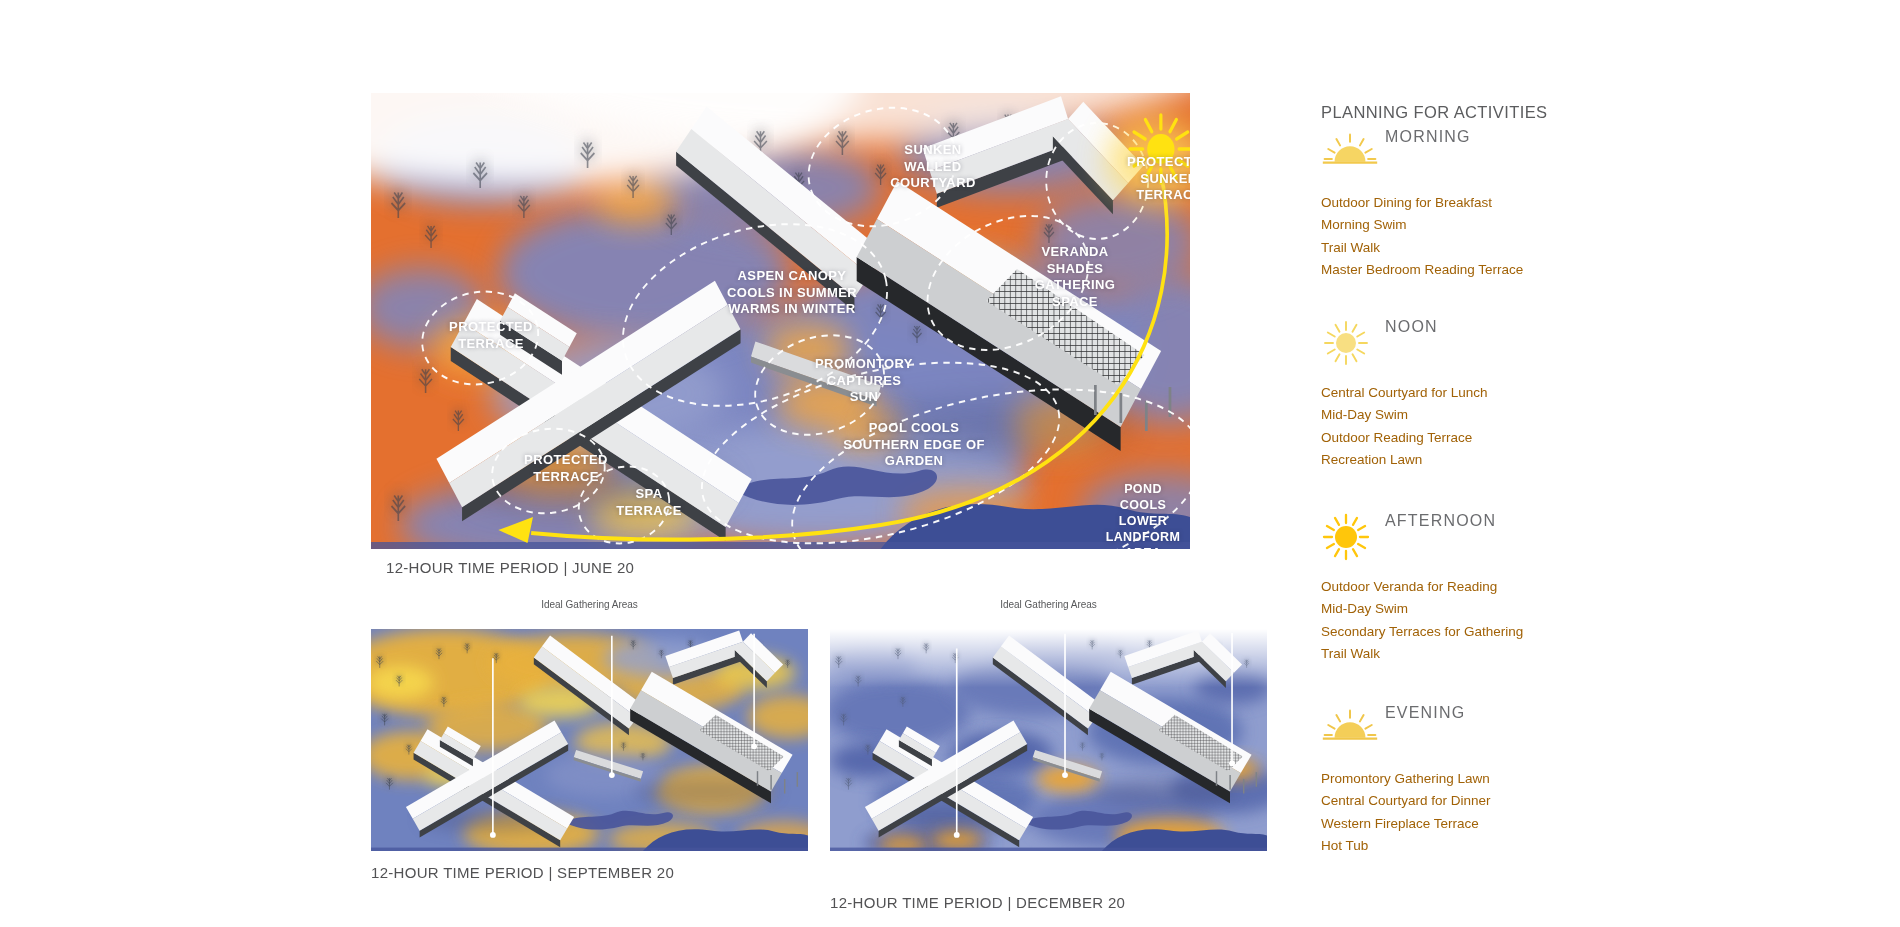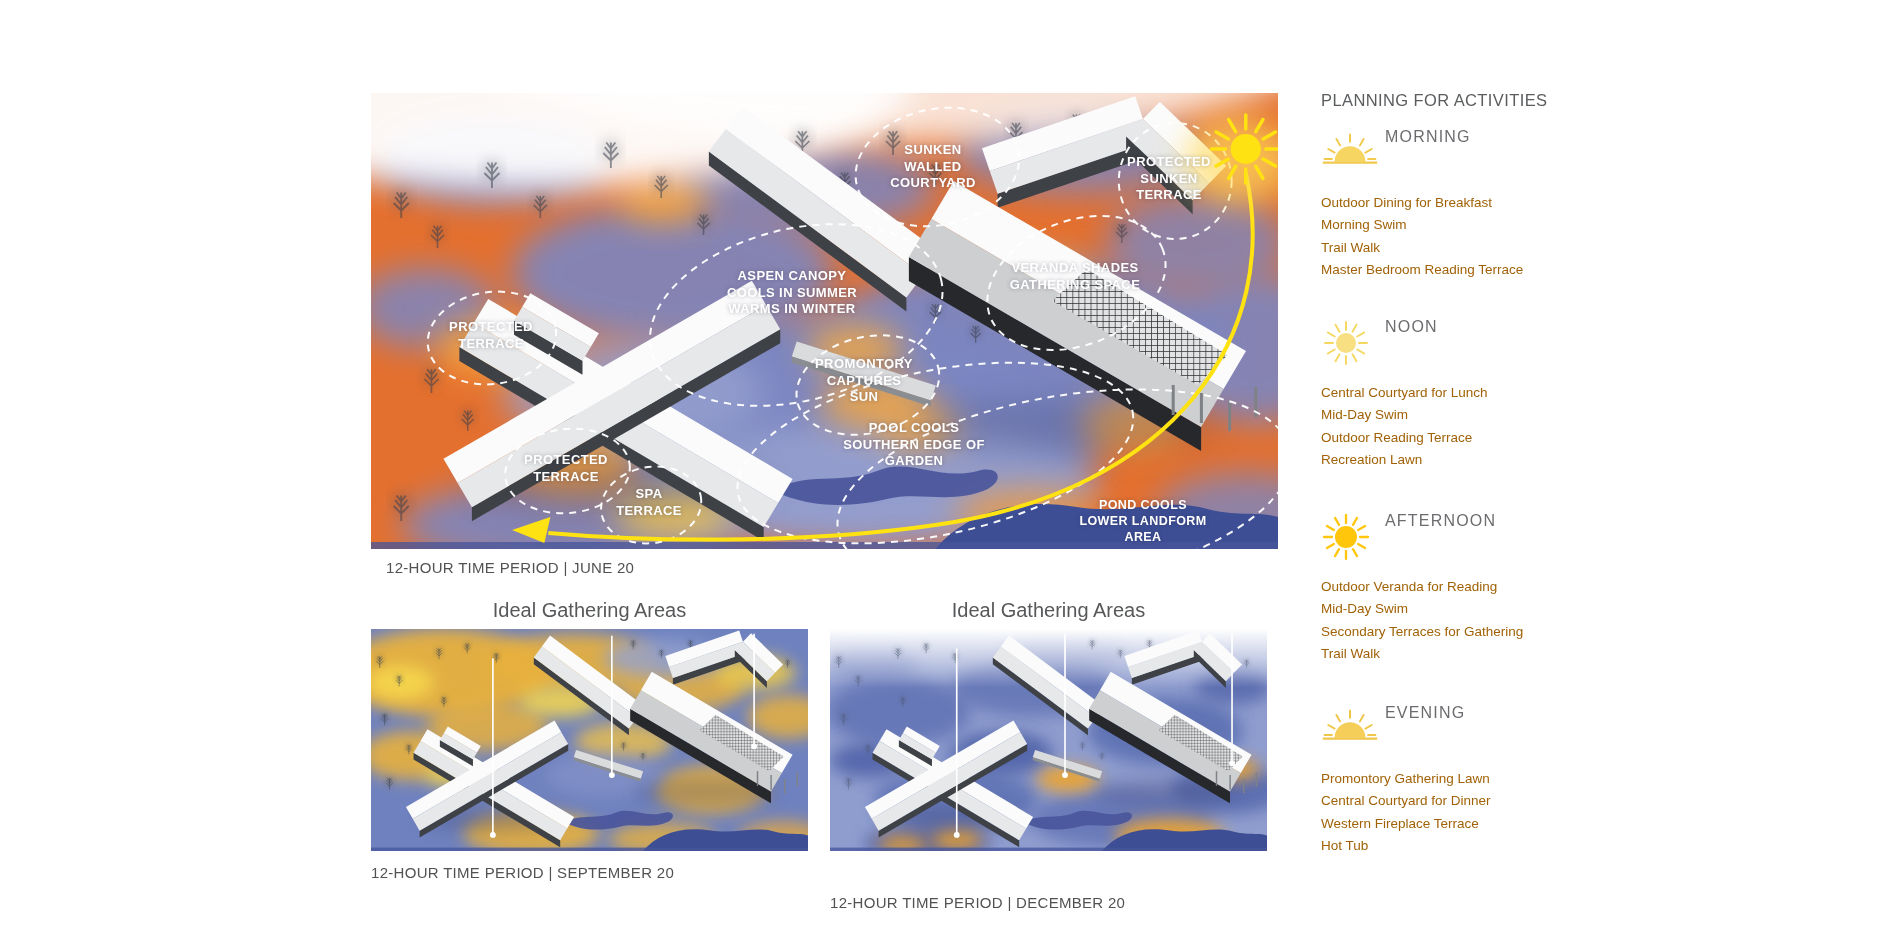--- a/index.html
+++ b/index.html
@@ -2,37 +2,37 @@
 <html><head>
 <meta charset="utf-8">
 <style>
   html,body{margin:0;padding:0;background:#ffffff;}
   .canvas{position:relative;width:1900px;height:927px;overflow:hidden;
           font-family:"Liberation Sans",sans-serif;background:#ffffff;}
   .page-title{position:absolute;left:371px;top:41px;font-size:20px;color:#48484a;
               letter-spacing:.4px;font-weight:400;}
   .scene{position:absolute;overflow:hidden;}
   .scene svg{display:block;width:100%;height:100%;}
-  #scene-june{left:371px;top:93px;width:907px;height:456px;}
+  #scene-june{left:371px;top:93px;width:819px;height:456px;}
   #scene-sept{left:371px;top:629px;width:437px;height:222px;}
   #scene-dec {left:830px;top:629px;width:437px;height:222px;}
   .scene-label{position:absolute;transform:translate(-50%,-50%);color:#ffffff;
       font-weight:bold;font-size:13px;line-height:1.28;letter-spacing:.4px;
       text-align:center;white-space:pre-line;text-shadow:0 0 4px rgba(40,40,60,.35);
       pointer-events:none;}
   .scene-label.small{font-size:12.5px;}
   .caption{position:absolute;font-size:15px;color:#525254;letter-spacing:.3px;}
   #caption-june{left:386px;top:559px;}
   #caption-sept{left:371px;top:864px;}
   #caption-dec {left:830px;top:864px;margin-top:30px;}
-  .small-title{position:absolute;width:437px;text-align:center;font-size:20px;color:#57585a;}
+  .small-title{position:absolute;width:437px;text-align:center;font-size:10px;color:#57585a;}
   #title-sept{left:371px;top:599px;}
   #title-dec {left:830px;top:599px;}
   .sidebar{position:absolute;left:1321px;top:0;width:300px;height:927px;}
-  .sb-heading{position:absolute;left:0;top:91px;font-size:16.5px;color:#5b5c5e;letter-spacing:.4px;}
+  .sb-heading{position:absolute;left:0;top:103px;font-size:16.5px;color:#5b5c5e;letter-spacing:.4px;}
   .section{position:absolute;left:0;width:300px;}
   #sec-morning{top:128px;} #sec-noon{top:318px;} #sec-afternoon{top:512px;} #sec-evening{top:704px;}
   .sec-head{display:flex;align-items:flex-start;height:52px;}
   .sec-icon{width:62px;display:flex;justify-content:flex-start;align-items:center;}
   .sec-label{font-size:16px;color:#6b6c6f;letter-spacing:1.2px;margin-left:2px;}
   .items{margin-top:12px;}
   .item{font-size:13.5px;line-height:22.3px;color:#a16207;}
 </style>
 </head>
 <body>

